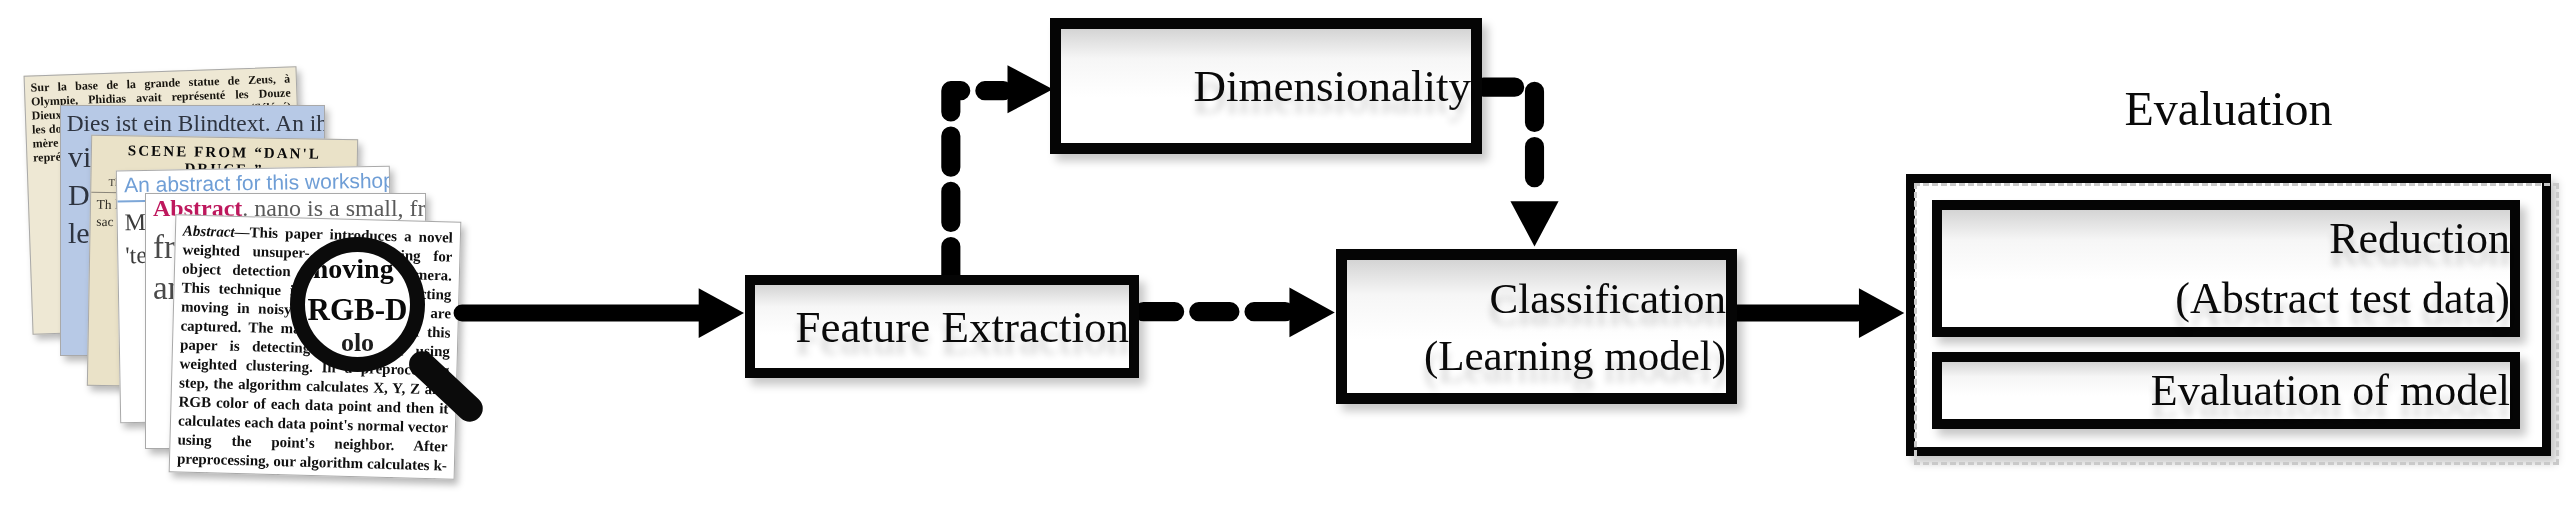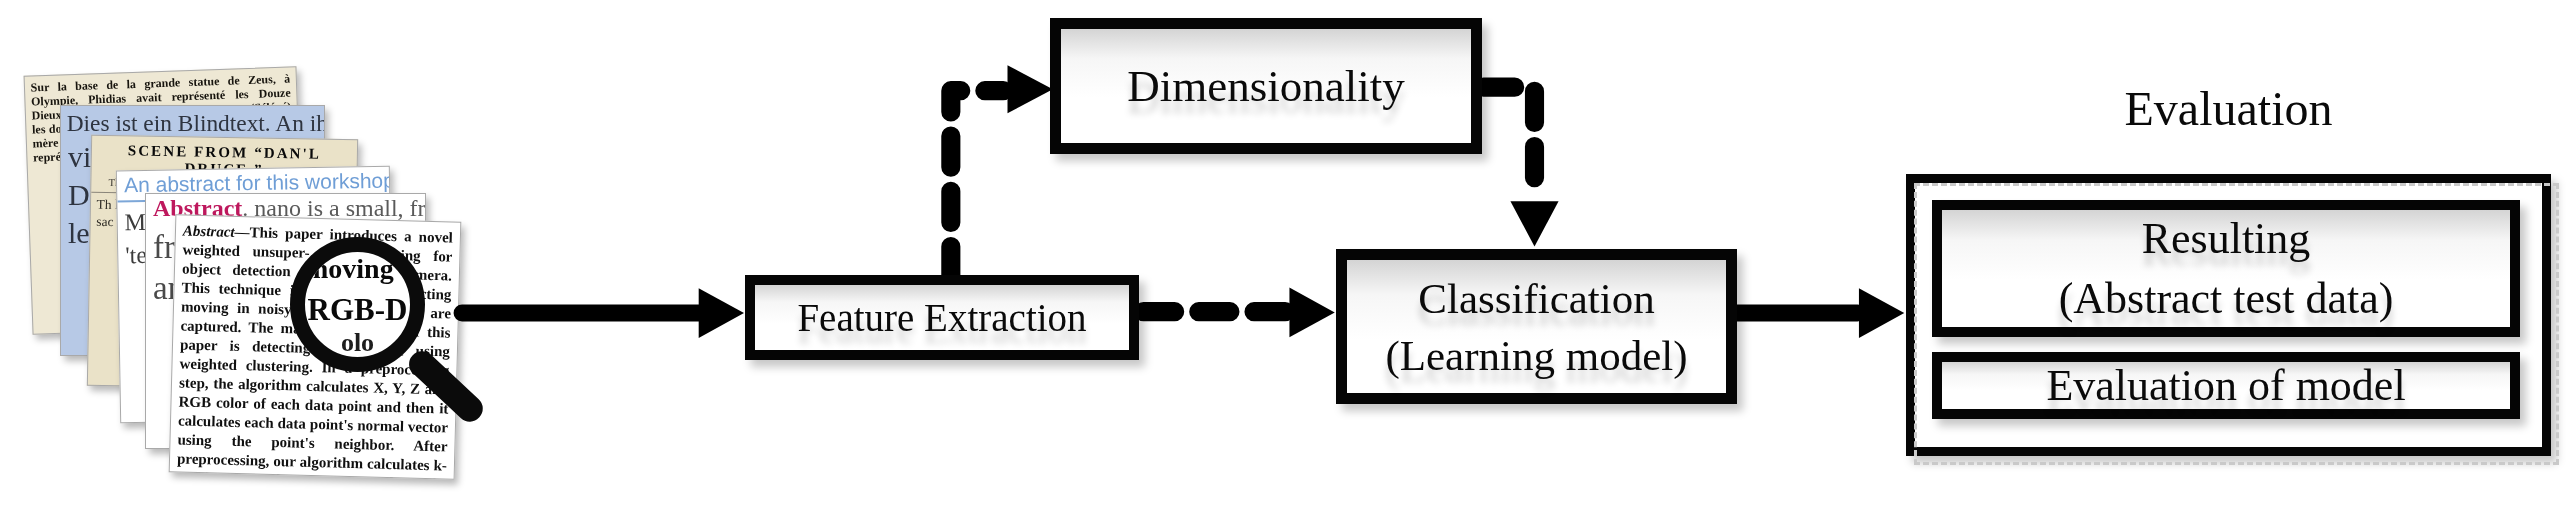--- a/index.html
+++ b/index.html
@@ -47,34 +47,34 @@
     position:absolute;left:412px;top:350px;width:91px;height:25.5px;background:#0b0b0b;
     border-radius:12.8px;transform:rotate(43deg);transform-origin:10px 10px;z-index:11;
   }
   
   #wires{position:absolute;left:0;top:0;z-index:4;}
   
   .node{
     position:absolute;box-sizing:border-box;border:10px solid #050505;
     background:linear-gradient(180deg,#d4d4d4 0%,#f6f6f6 26%,#ffffff 60%);
     box-shadow:5.7px 7px 8.5px rgba(0,0,0,0.22);
-    display:flex;flex-direction:column;align-items:center;justify-content:center;
+    display:flex;flex-direction:column;align-items:flex-end;justify-content:center;
     z-index:6;text-align:center;
   }
   .node .lbl{text-shadow:0 12px 7px rgba(0,0,0,0.20);}
-  .n-fe{left:745px;top:275px;width:394px;height:85px;font-size:39px;}
+  .n-fe{left:745px;top:275px;width:394px;height:103px;font-size:45px;}
   .n-dr{left:1050px;top:18.4px;width:432px;height:136px;font-size:45px;line-height:57px;border-width:11.3px;}
   .n-cl{left:1336px;top:249px;width:401px;height:155px;font-size:43px;line-height:57px;border-width:11.3px;}
   .n-outer{left:1906px;top:174px;width:645px;height:282px;border-width:9.2px;background:#ffffff;z-index:5;}
   .dash-outline{
     position:absolute;left:1914px;top:183px;width:645px;height:282px;box-sizing:border-box;
     border:3.5px dashed #c9c9c9;z-index:6;pointer-events:none;
   }
   .n-pred{left:1932px;top:200px;width:588px;height:137px;font-size:44px;line-height:60px;z-index:7;}
-  .n-evm{left:1932px;top:352px;width:588px;height:67px;font-size:44px;z-index:7;}
+  .n-evm{left:1932px;top:352px;width:588px;height:77px;font-size:44px;z-index:7;}
   .eval-title{
     position:absolute;left:1906px;top:79px;width:645px;height:60px;line-height:60px;
     text-align:center;font-size:48px;z-index:6;
   }
 </style>
 </head>
 <body>
 
 <div id="stage">
 
@@ -149,21 +149,21 @@
   <div class="node n-cl">
     <div class="lbl">Classification</div>
     <div class="lbl">(Learning model)</div>
   </div>
 
   <div>
     <div class="eval-title">Evaluation</div>
     <div class="node n-outer"></div>
     <div class="dash-outline"></div>
     <div class="node n-pred">
-      <div class="lbl">Resulting</div>
+      <div class="lbl">Reduction</div>
       <div class="lbl">(Abstract test data)</div>
     </div>
     <div class="node n-evm">
       <div class="lbl">Evaluation of model</div>
     </div>
   </div>
 
 </div>
 
 

